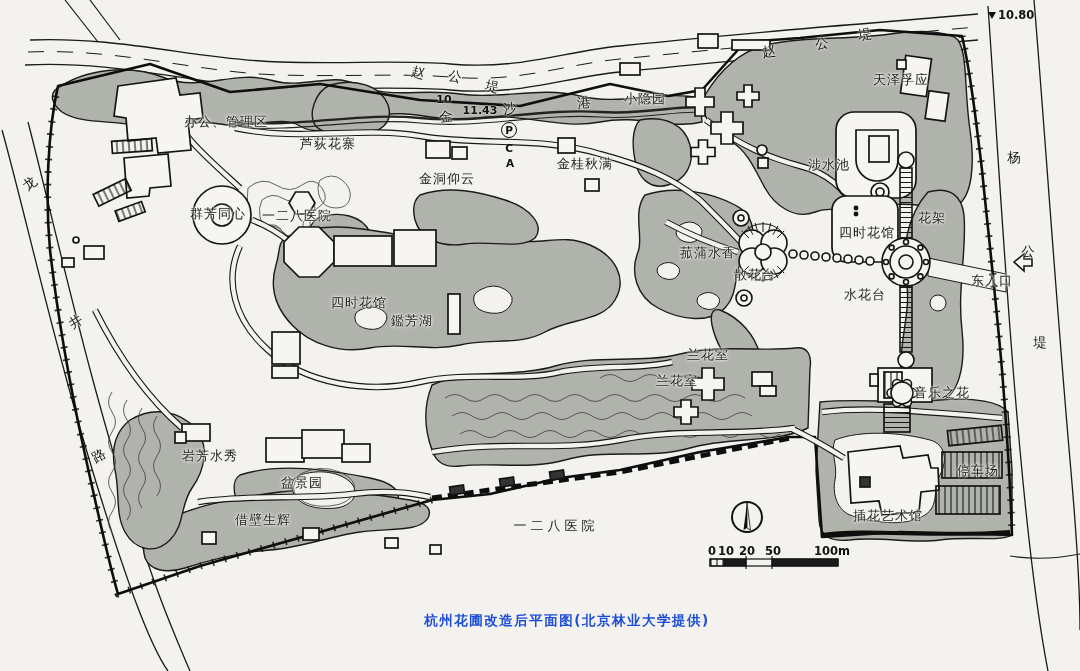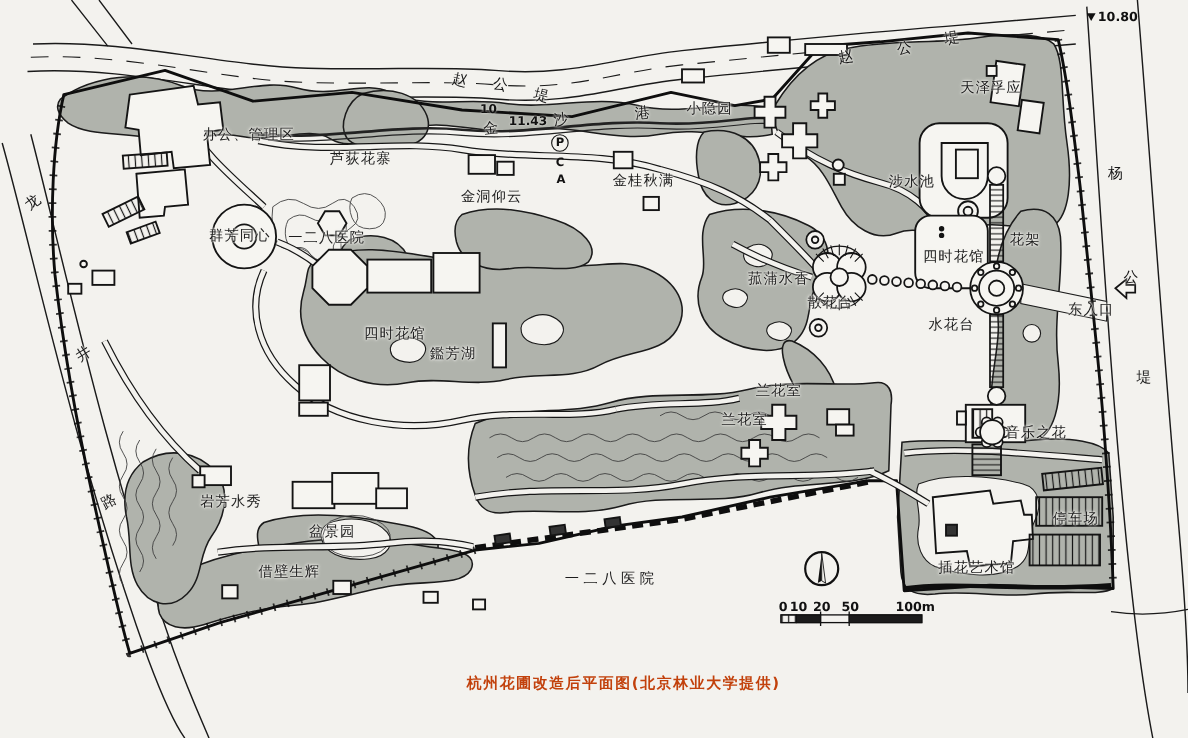--- a/index.html
+++ b/index.html
@@ -13,21 +13,21 @@
        font-weight:500;text-shadow:0 0 2px #f3f2ee,0 0 3px #f3f2ee;}
   .num{position:absolute;transform:translate(-50%,-50%);font-size:11px;color:#111;
        font-weight:600;letter-spacing:0;text-shadow:0 0 2px #f3f2ee;}
   .marker-letter{position:absolute;transform:translate(-50%,-50%);font-size:10.5px;color:#111;
        font-weight:600;text-align:center;}
   .marker-letter.circled{width:14px;height:14px;line-height:14px;border:1.2px solid #111;
        border-radius:50%;background:#f3f2ee;}
   .bench{position:absolute;display:flex;align-items:center;gap:2px;font-size:11.5px;color:#111;font-weight:600;}
   .bench .tri{width:0;height:0;border-left:4px solid transparent;border-right:4px solid transparent;
        border-top:7px solid #111;display:inline-block;}
-  .caption{position:absolute;transform:translate(-50%,-50%);font-size:13.5px;color:#c2410c;
+  .caption{position:absolute;transform:translate(-50%,-50%);font-size:13.5px;color:#1d4ed8;
        font-weight:600;letter-spacing:1.5px;white-space:nowrap;}
   .scale-num{position:absolute;transform:translate(-50%,-50%);font-size:11.5px;color:#111;font-weight:600;}
 </style>
 </head>
 <body>
 
 <div class="stage">
 
 <svg width="1080" height="671" viewBox="0 0 1080 671">
   <defs>

